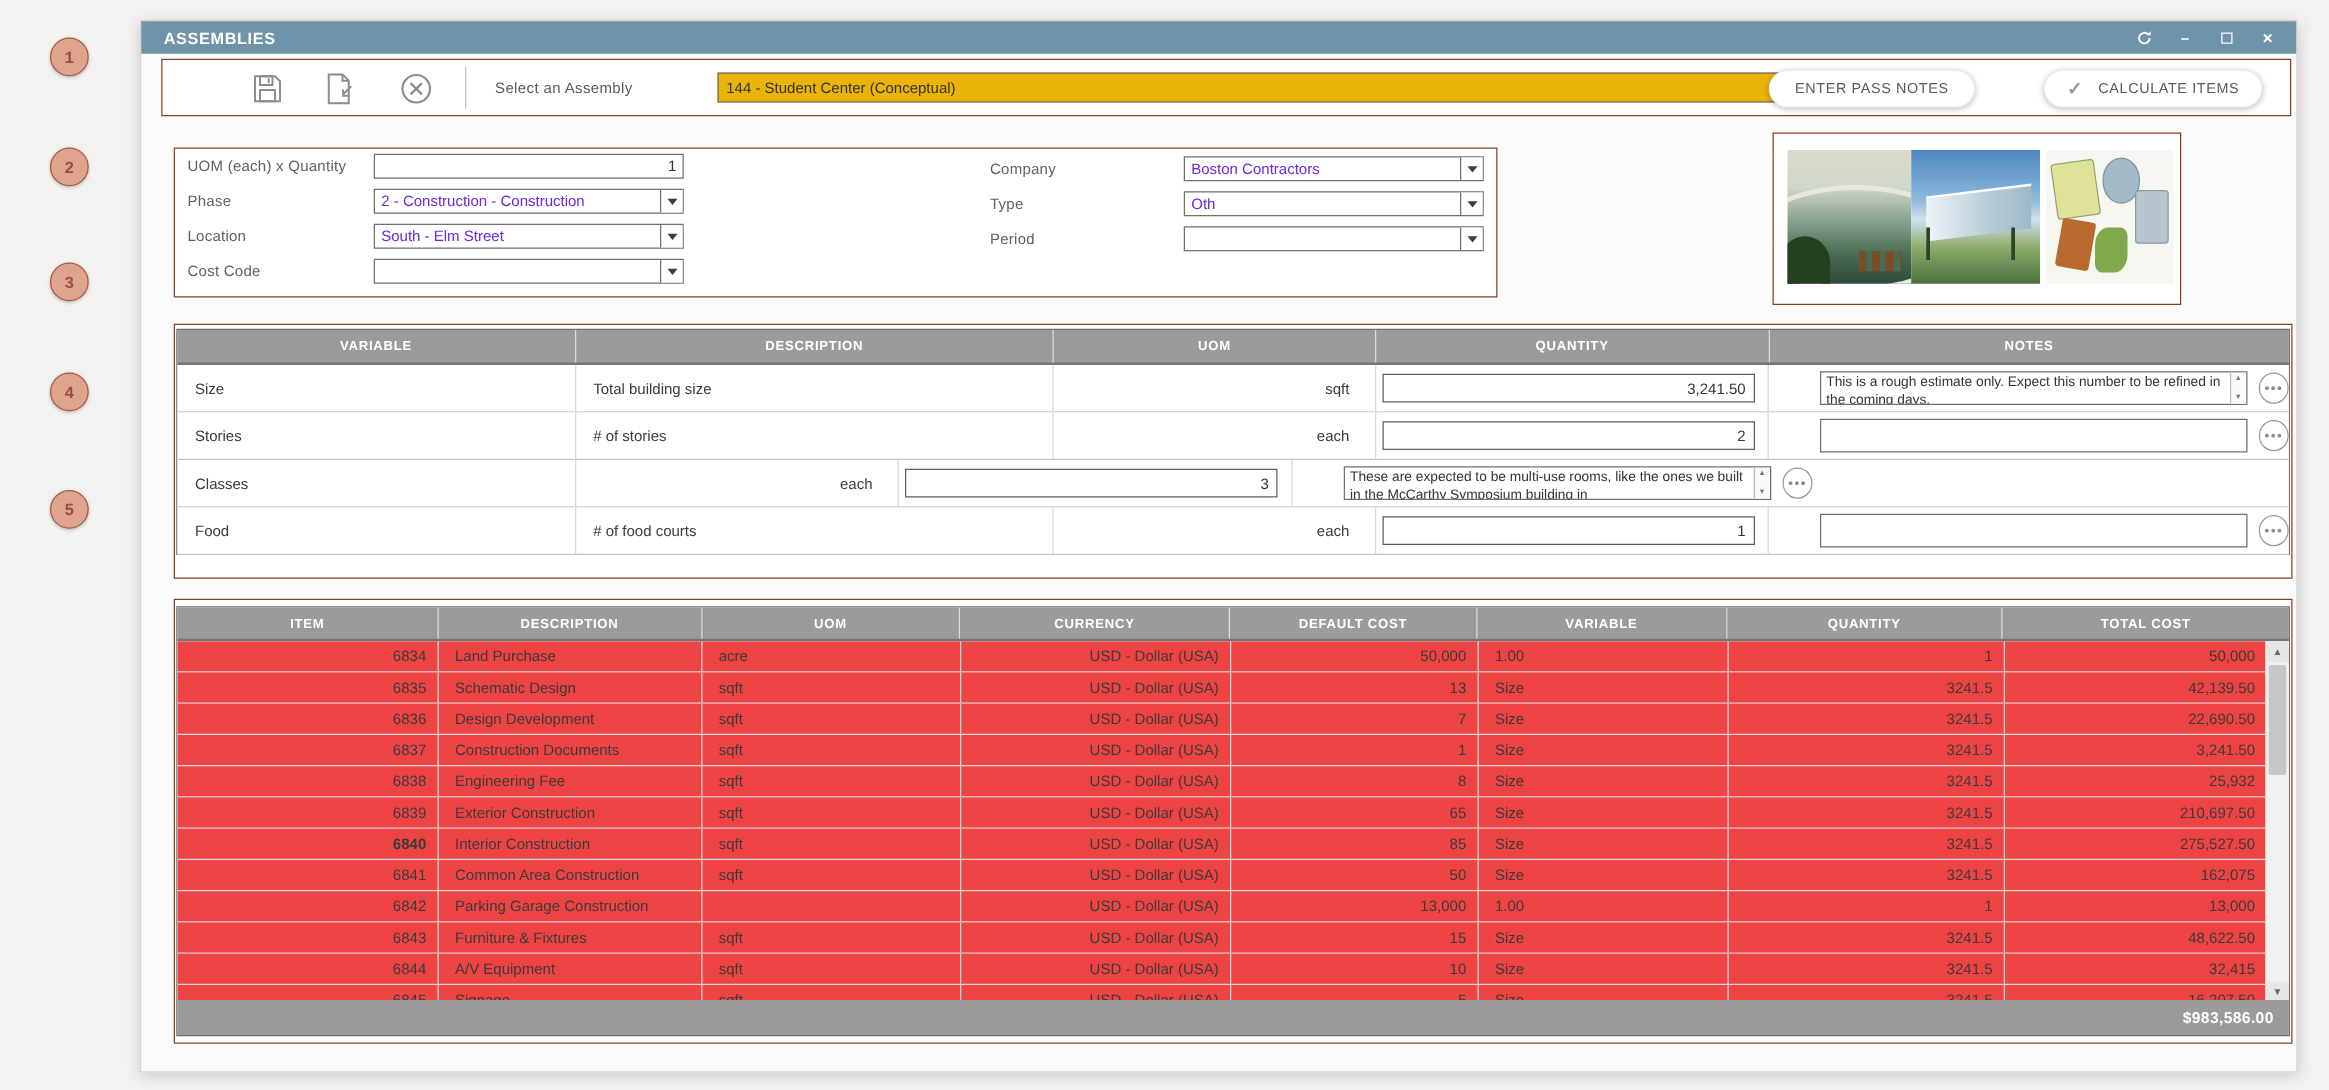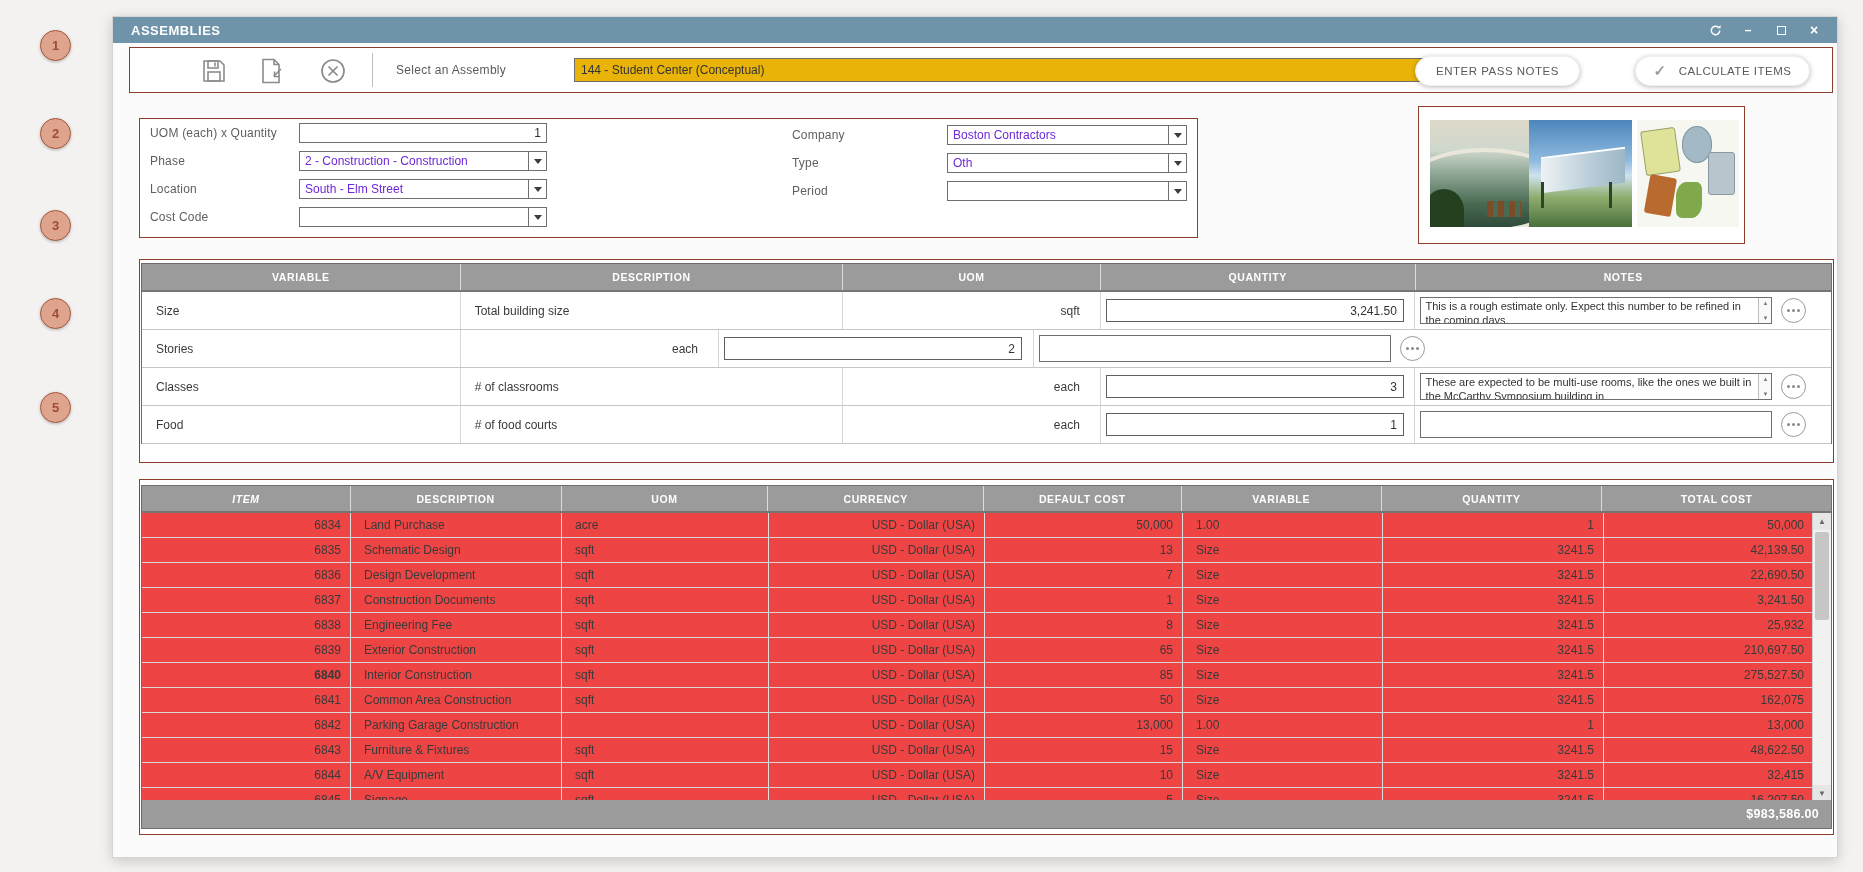--- a/index.html
+++ b/index.html
@@ -70,21 +70,21 @@
   .vtable { position:absolute; left:1px; top:3px; width:1691px; height:181px; border:1px solid #6e6e6e; background:#fff; }
   .vtable .hrow { height:28px; }
   .vrow { display:flex; height:38px; border-bottom:1px solid #c6c6c6; align-items:center; background:#fff; }
   .vcell { font-size:12px; color:#3a3a3a; height:100%; display:flex; align-items:center; border-right:1px solid #d7d7d7; }
   .vcell.l { padding-left:14px; }
   .vcell.r { justify-content:flex-end; padding-right:20px; }
   .vqty-cell { height:100%; display:flex; align-items:center; border-right:1px solid #d7d7d7; }
   .vqty { margin-left:5px; width:298px; height:23px; border:1px solid #5f5f5f; font-size:12px; color:#333;
           text-align:right; padding:0 6px; font-family:"Liberation Sans",sans-serif; }
   .vnotes { display:flex; align-items:center; height:100%; padding-left:5px; }
-  .notes-box { width:352px; height:27px; border:1px solid #6f6f6f; background:#fff; position:relative; overflow:hidden; }
+  .notes-box { width:352px; height:27px; border:1px solid #6f6f6f; background:#fff; position:relative; overflow:hidden;margin-left:36px; }
   .notes-text { display:block; padding:1px 18px 0 4px; font-size:11px; line-height:14px; color:#333; }
   .notes-scroll { position:absolute; right:0; top:0; bottom:0; width:13px; border-left:1px solid #bdbdbd; background:#fafafa;
                   display:flex; flex-direction:column; justify-content:space-between; align-items:center; padding:2px 0; }
   .notes-scroll span { font-size:6px; color:#7a7a7a; line-height:6px; }
   .ellipsis-btn { width:25px; height:25px; margin-left:9px; border:1px solid #9a9a9a; border-radius:50%;
                   background:#fff; display:flex; align-items:center; justify-content:center; gap:2px; cursor:pointer; }
   .ellipsis-btn i { width:3px; height:3px; border-radius:50%; background:#8a8a8a; display:block; }
 
   
   .items-box { left:26px; top:462px; width:1695px; height:356px; }
@@ -272,38 +272,38 @@
               </div>
               <span class="ellipsis-btn">
                 <i></i>
                 <i></i>
                 <i></i>
               </span>
             </div>
           </div>
           <div class="vrow">
             <div class="vcell l" style="width: 319px;">Stories</div>
+            <div class="vcell l" style="width: 383px;"># of stories</div>
             <div class="vcell r" style="width: 258px;">each</div>
             <div class="vqty-cell" style="width: 315px;">
               <input class="vqty" value="2" style="">
             </div>
             <div class="vnotes" style="width: 416px;">
               <div class="notes-box">
                 <span class="notes-text"></span>
               </div>
               <span class="ellipsis-btn">
                 <i></i>
                 <i></i>
                 <i></i>
               </span>
             </div>
           </div>
           <div class="vrow">
             <div class="vcell l" style="width: 319px;">Classes</div>
-            <div class="vcell l" style="width: 383px;"># of classrooms</div>
             <div class="vcell r" style="width: 258px;">each</div>
             <div class="vqty-cell" style="width: 315px;">
               <input class="vqty" value="3" style="">
             </div>
             <div class="vnotes" style="width: 416px;">
               <div class="notes-box">
                 <span class="notes-text">These are expected to be multi-use rooms, like the ones we built in the McCarthy Symposium building in</span>
                 <span class="notes-scroll">
                   <span>▲</span>
                   <span>▼</span>
@@ -334,21 +334,21 @@
               </span>
             </div>
           </div>
         </div>
     </div>
   </div>
 
   <div class="section items-box">
     <div class="itable">
       <div class="hrow" id="items-header">
-          <div class="hcell" style="width: 209px; font-style: italic;">ITEM</div>
+          <div class="hcell" style="width: 209px;">ITEM</div>
           <div class="hcell" style="width: 211px;">DESCRIPTION</div>
           <div class="hcell" style="width: 207px;">UOM</div>
           <div class="hcell" style="width: 216px;">CURRENCY</div>
           <div class="hcell" style="width: 198px;">DEFAULT COST</div>
           <div class="hcell" style="width: 200px;">VARIABLE</div>
           <div class="hcell" style="width: 221px;">QUANTITY</div>
           <div class="hcell" style="width: 229px;">TOTAL COST</div>
         </div>
       <div class="iviewport" id="items-rows">
           <div class="irow">

